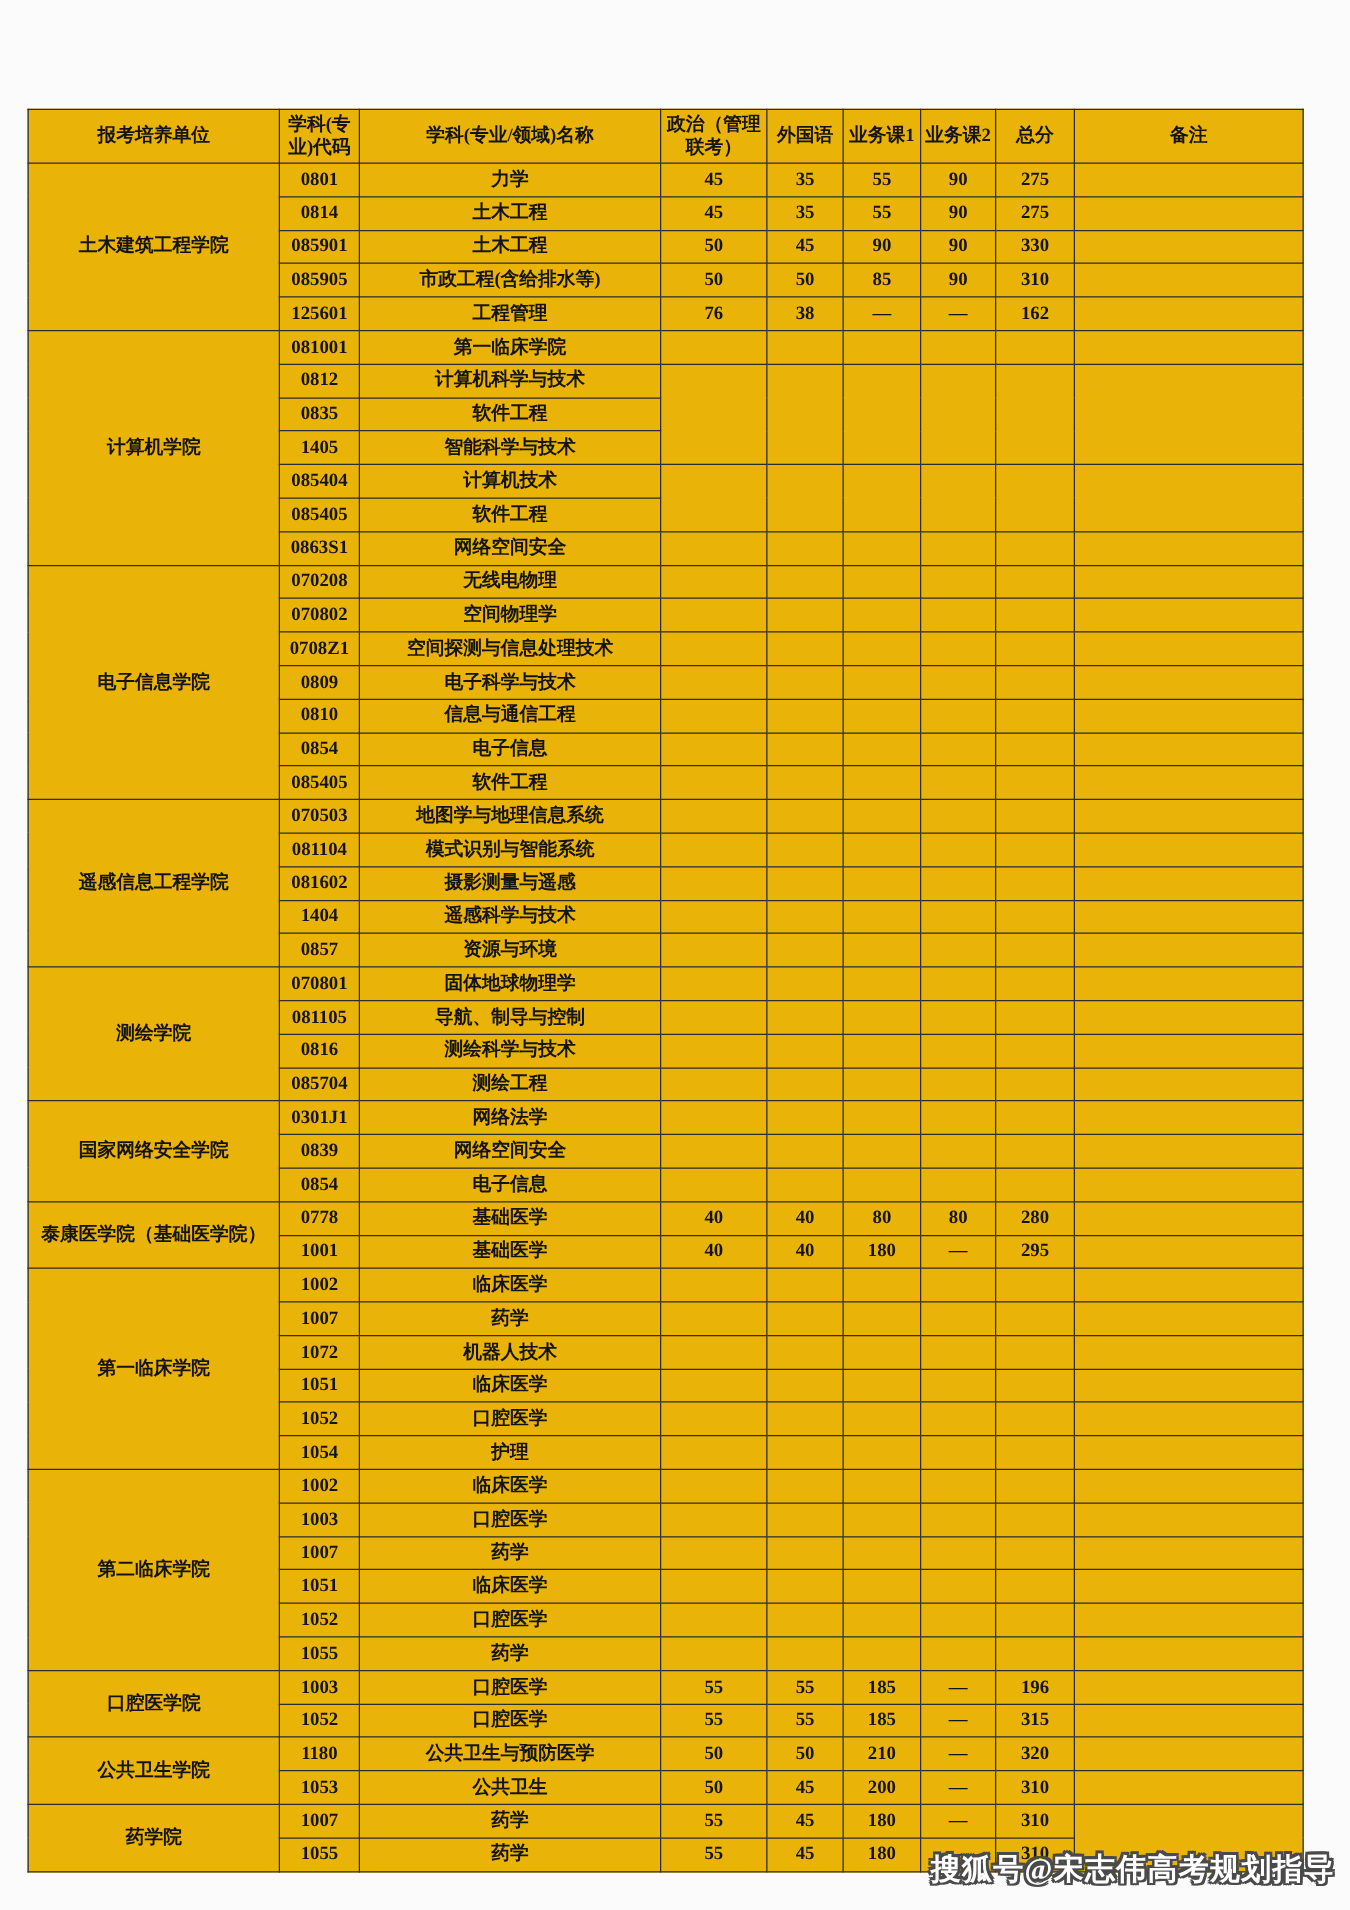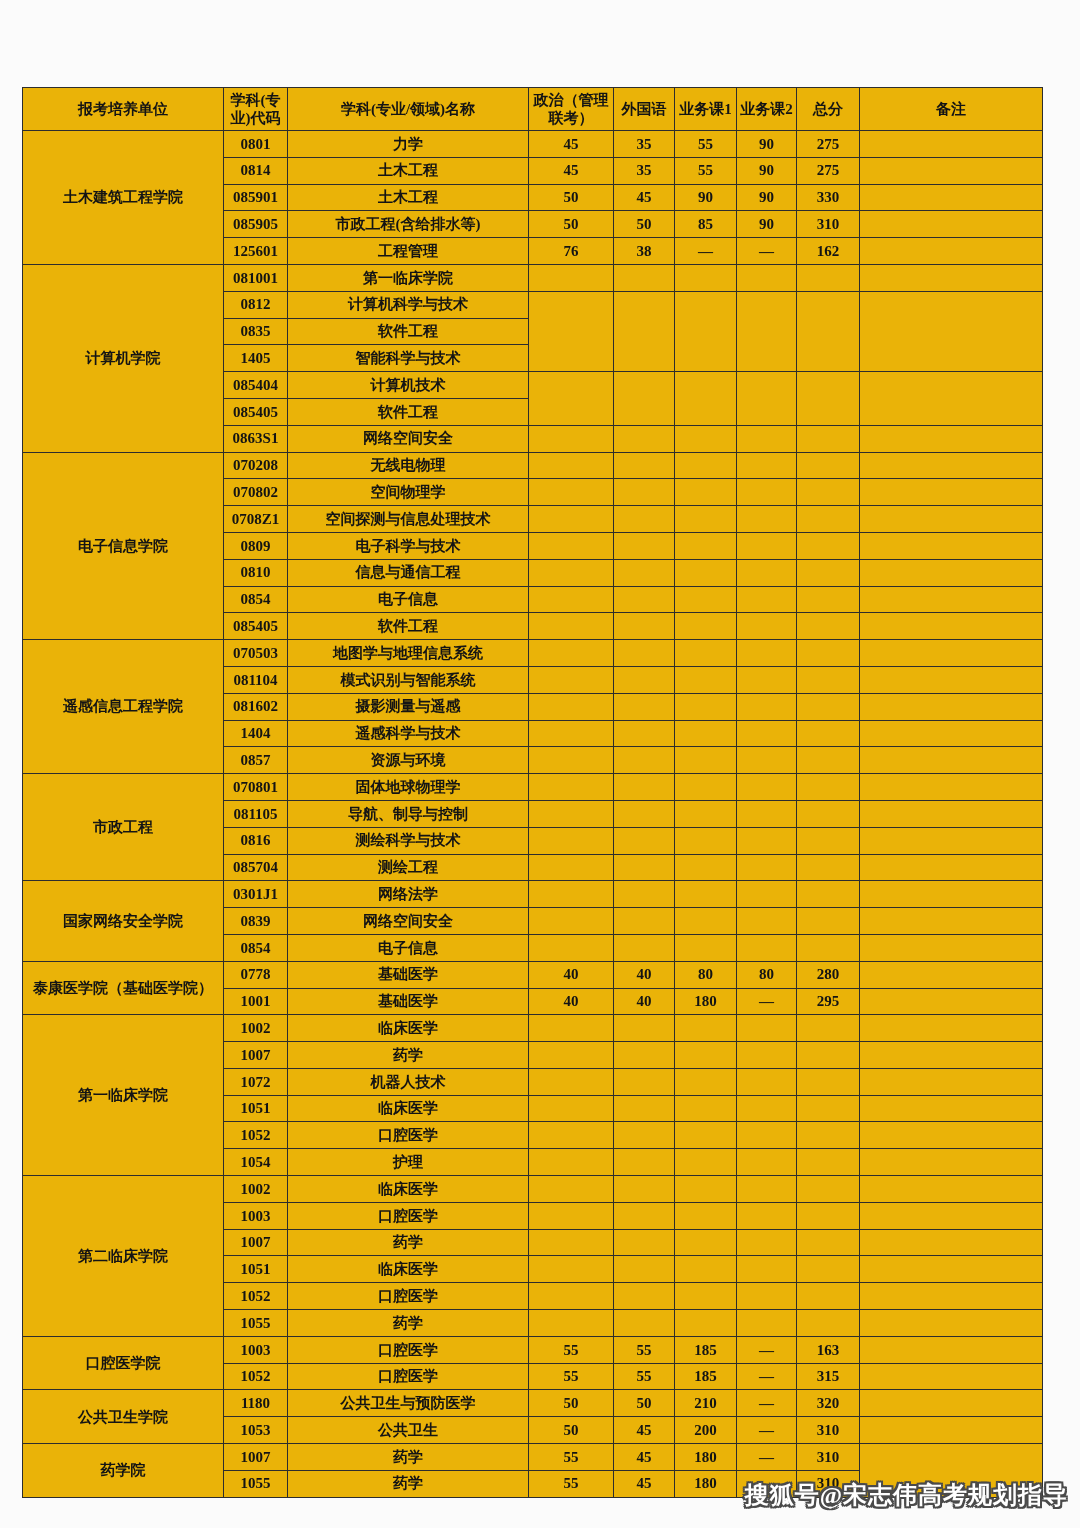--- a/index.html
+++ b/index.html
@@ -291,21 +291,21 @@
         <td>0857</td>
         <td>资源与环境</td>
         <td></td>
         <td></td>
         <td></td>
         <td></td>
         <td></td>
         <td></td>
       </tr>
       <tr>
-        <td class="unit" rowspan="4">市政工程</td>
+        <td class="unit" rowspan="4">测绘学院</td>
         <td>070801</td>
         <td>固体地球物理学</td>
         <td></td>
         <td></td>
         <td></td>
         <td></td>
         <td></td>
         <td></td>
       </tr>
       <tr>
@@ -513,21 +513,21 @@
         <td></td>
       </tr>
       <tr>
         <td class="unit" rowspan="2">口腔医学院</td>
         <td>1003</td>
         <td>口腔医学</td>
         <td>55</td>
         <td>55</td>
         <td>185</td>
         <td>—</td>
-        <td>163</td>
+        <td>196</td>
         <td></td>
       </tr>
       <tr>
         <td>1052</td>
         <td>口腔医学</td>
         <td>55</td>
         <td>55</td>
         <td>185</td>
         <td>—</td>
         <td>315</td>

